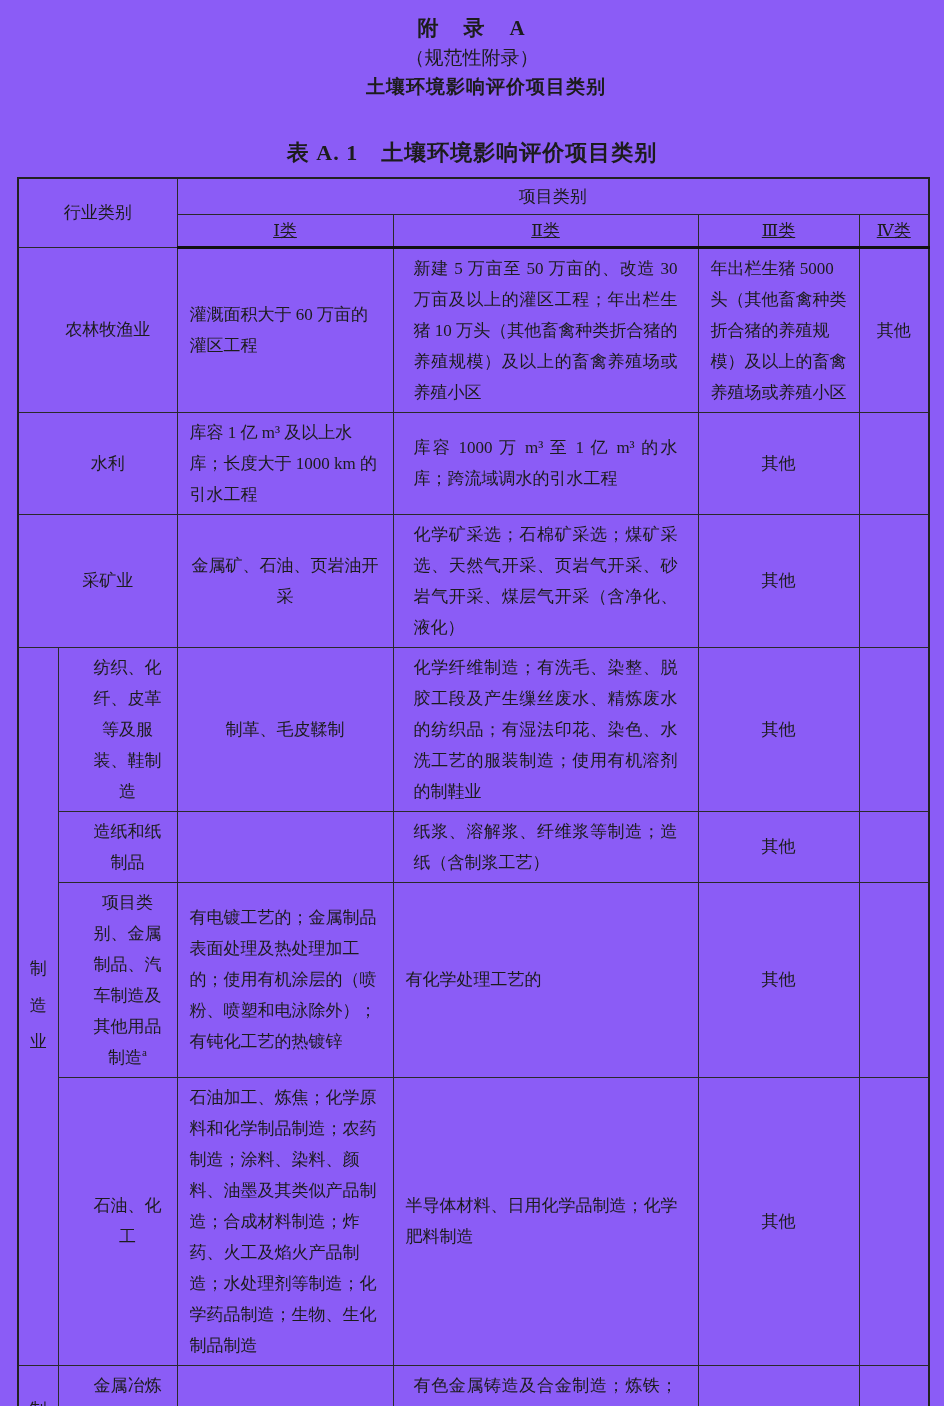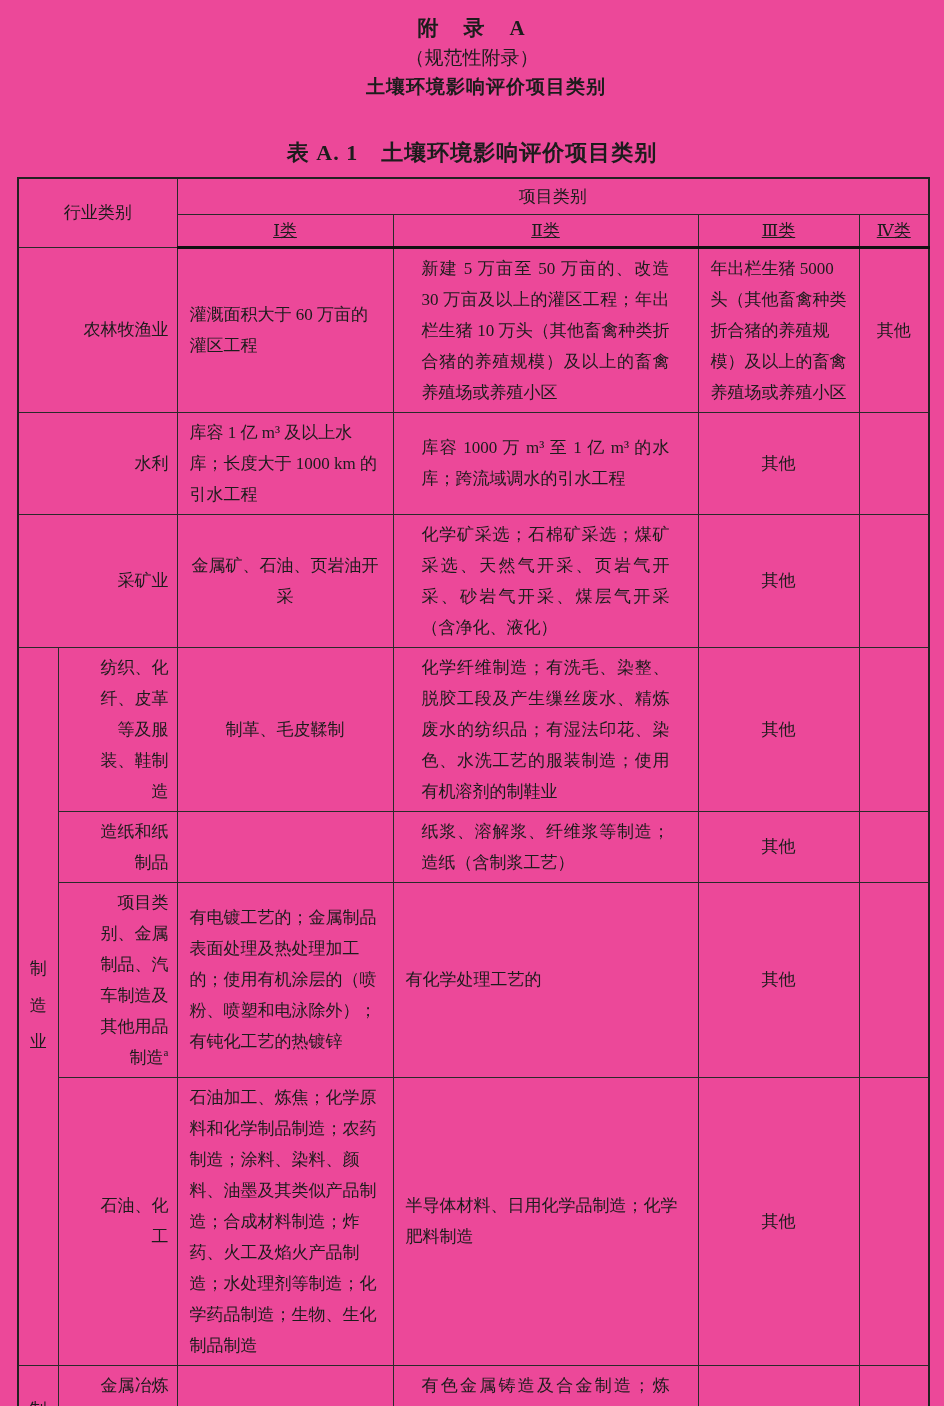--- a/index.html
+++ b/index.html
@@ -5,21 +5,21 @@
   * { margin: 0; padding: 0; box-sizing: border-box; }
   html, body {
     width: 944px;
     background: #ffffff;
     font-family: "Liberation Serif", "DejaVu Serif", serif;
     color: #1c1c1c;
   }
   .page {
     width: 944px;
     height: 1406px;
-    background: #ec4899;
+    background: #8b5cf6;
     position: relative;
     overflow: hidden;
   }
   .doc-header { text-align: center; padding-top: 13px; }
   .t1 { font-size: 21px; font-weight: bold; letter-spacing: 2px; line-height: 30px; }
   .t2 { font-size: 19px; font-weight: normal; line-height: 29px; }
   .t3 { font-size: 19px; font-weight: bold; line-height: 29px; letter-spacing: 1px; padding-left: 28px; }
   .caption { font-size: 22px; font-weight: bold; text-align: center; margin-top: 37px; margin-bottom: 9px; letter-spacing: 1px; }
 
   table.main {
@@ -33,24 +33,24 @@
   td, th {
     border: 1px solid #2a2a2a;
     font-size: 17px;
     font-weight: normal;
     line-height: 31px;
     vertical-align: middle;
     overflow: hidden;
   }
   th { text-align: center; }
   tr.hdr2 td, tr.hdr2 th { border-bottom: 3px solid #111; text-decoration: underline; }
-  td.para { text-align: justify; padding: 4px 28px; }
+  td.para { text-align: justify; padding: 4px 20px; }
   td.left { text-align: left; padding: 4px 12px; }
   td.center { text-align: center; padding: 4px 6px; }
-  td.industry { text-align: right; padding: 4px 8px 4px 28px; }
+  td.industry { text-align: center; padding: 4px 8px 4px 28px; }
   .vlabel {
     width: 1.1em;
     margin: 0 auto;
     word-break: break-all;
     line-height: 2.15;
     text-align: center;
     font-size: 17px;
   }
   sup { font-size: 11px; vertical-align: super; line-height: 0; }
 </style>

